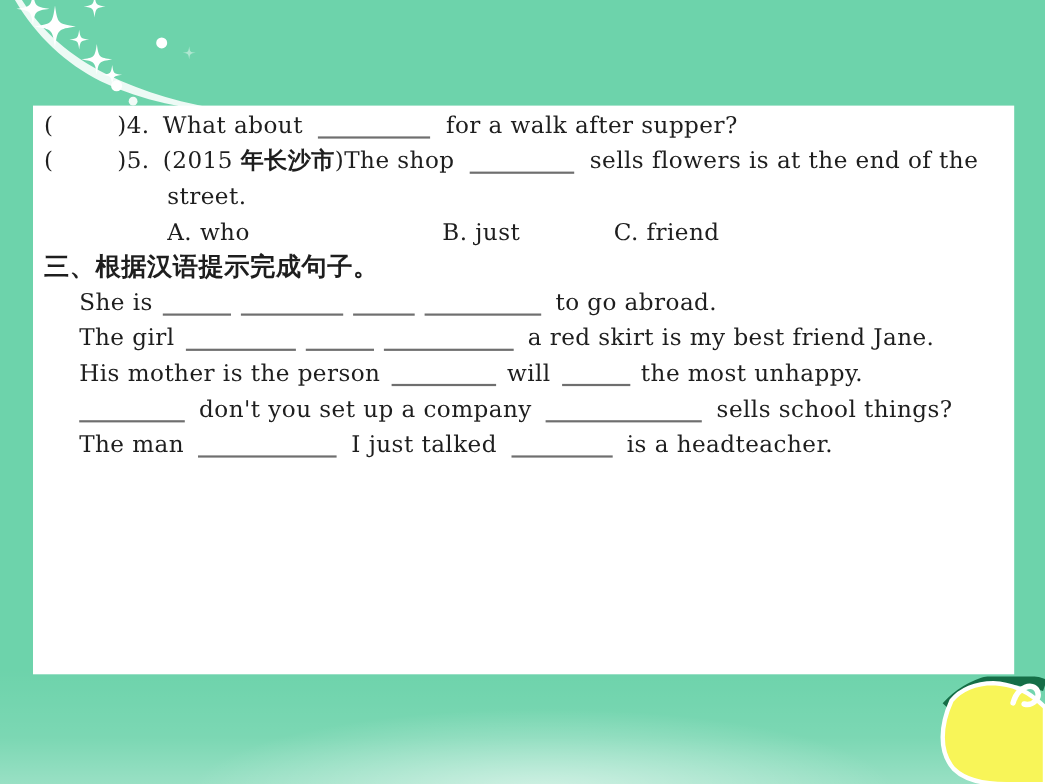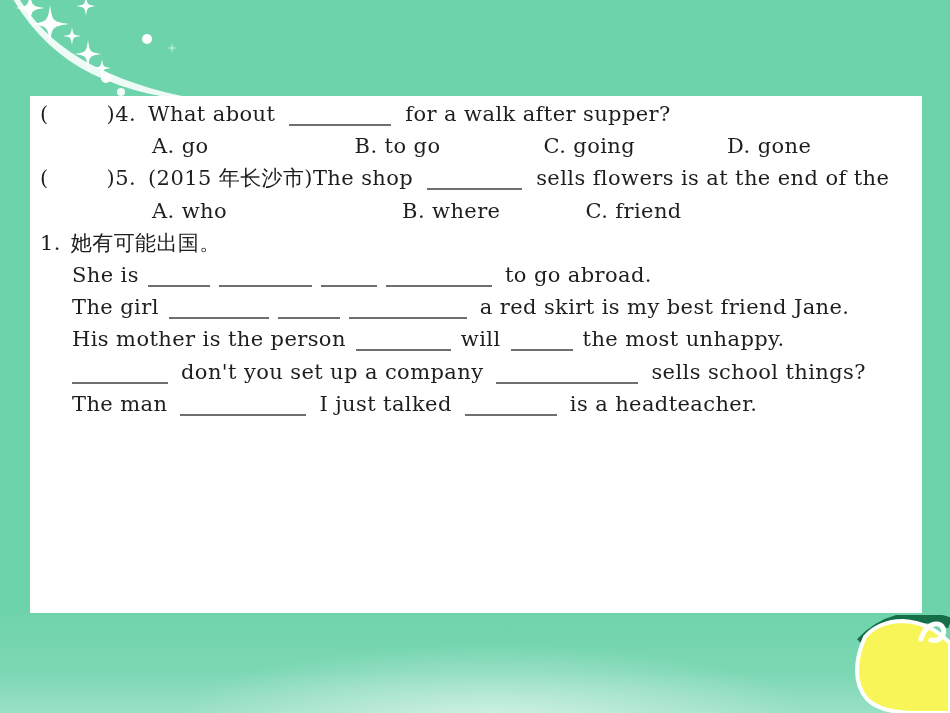--- a/index.html
+++ b/index.html
@@ -41,21 +41,21 @@
   .line{
     height:32.2px;line-height:32.2px;white-space:nowrap;
     font-size:21px;color:var(--text);letter-spacing:0.4px;
   }
   .gap{display:inline-block;height:1px;}
   .blank{
     display:inline-block;height:20px;vertical-align:-5px;
     border-bottom:2px solid var(--blank-underline);
   }
   .txt{color:var(--text);}
-  .txt.bold{font-weight:400;font-family:"DejaVu Sans","Liberation Sans",sans-serif;}
+  .txt.bold{font-weight:700;font-family:"DejaVu Sans","Liberation Sans",sans-serif;}
   .txt.heading{font-size:23px;}
 </style>
 </head>
 <body>
 
 <div class="stage">
 
   <svg class="sparkle" width="280" height="140" viewBox="0 0 280 140" aria-hidden="true">
     <defs>
       <path id="star4" d="M0,-1 C0.13,-0.13 0.13,-0.13 1,0 C0.13,0.13 0.13,0.13 0,1 C-0.13,0.13 -0.13,0.13 -1,0 C-0.13,-0.13 -0.13,-0.13 0,-1 Z"></path>
@@ -71,24 +71,24 @@
     <circle class="dot" cx="147" cy="39" r="5"></circle>
     <circle class="dot" cx="121" cy="92" r="4" opacity="0.9"></circle>
     <use class="star" href="#star4" transform="translate(172,48) scale(6)" opacity="0.45"></use>
   </svg>
 
   <div class="bottom-glow"></div>
 
   <div class="panel">
     <div>
         <div class="line"><span class="txt">(</span><span class="gap" style="width: 58px;"></span><span class="txt">)4.</span><span class="gap" style="width: 12px;"></span><span class="txt">What about</span><span class="gap" style="width: 14px;"></span><span class="blank" style="width: 102px;"></span><span class="gap" style="width: 14px;"></span><span class="txt">for a walk after supper?</span></div>
-        <div class="line"><span class="gap" style="width: 112px;"></span><span class="txt">A. go</span><span class="gap" style="width: 146px;"></span><span class="txt">B. to go</span><span class="gap" style="width: 103px;"></span><span class="txt">C. going</span><span class="gap" style="width: 92px;"></span><span class="txt">D. gone</span></div>
         <div class="line"><span class="txt">(</span><span class="gap" style="width: 58px;"></span><span class="txt">)5.</span><span class="gap" style="width: 12px;"></span><span class="txt">(2015 </span><span class="txt bold">年长沙市</span><span class="txt">)The shop</span><span class="gap" style="width: 14px;"></span><span class="blank" style="width: 95px;"></span><span class="gap" style="width: 14px;"></span><span class="txt">sells flowers is at the end of the</span></div>
-        <div class="line"><span class="gap" style="width: 112px;"></span><span class="txt">A. who</span><span class="gap" style="width: 175px;"></span><span class="txt">B. where</span><span class="gap" style="width: 85px;"></span><span class="txt">C. friend</span></div>
-        <div class="line"><span class="txt">1.</span><span class="gap" style="width: 10px;"></span><span class="txt">她有可能出国。</span></div>
+        <div class="line"><span class="gap" style="width: 112px;"></span><span class="txt">street.</span></div>
+        <div class="line"><span class="gap" style="width: 112px;"></span><span class="txt">A. who</span><span class="gap" style="width: 175px;"></span><span class="txt">B. just</span><span class="gap" style="width: 85px;"></span><span class="txt">C. friend</span></div>
+        <div class="line"><span class="txt bold heading">三、根据汉语提示完成句子。</span></div>
         <div class="line"><span class="gap" style="width: 32px;"></span><span class="txt">She is</span><span class="gap" style="width: 9px;"></span><span class="blank" style="width: 62px;"></span><span class="gap" style="width: 9px;"></span><span class="blank" style="width: 93px;"></span><span class="gap" style="width: 9px;"></span><span class="blank" style="width: 56px;"></span><span class="gap" style="width: 9px;"></span><span class="blank" style="width: 106px;"></span><span class="gap" style="width: 13px;"></span><span class="txt">to go abroad.</span></div>
         <div class="line"><span class="gap" style="width: 32px;"></span><span class="txt">The girl</span><span class="gap" style="width: 10px;"></span><span class="blank" style="width: 100px;"></span><span class="gap" style="width: 9px;"></span><span class="blank" style="width: 62px;"></span><span class="gap" style="width: 9px;"></span><span class="blank" style="width: 118px;"></span><span class="gap" style="width: 13px;"></span><span class="txt">a red skirt is my best friend Jane.</span></div>
         <div class="line"><span class="gap" style="width: 32px;"></span><span class="txt">His mother is the person</span><span class="gap" style="width: 10px;"></span><span class="blank" style="width: 95px;"></span><span class="gap" style="width: 10px;"></span><span class="txt">will</span><span class="gap" style="width: 10px;"></span><span class="blank" style="width: 62px;"></span><span class="gap" style="width: 10px;"></span><span class="txt">the most unhappy.</span></div>
         <div class="line"><span class="gap" style="width: 32px;"></span><span class="blank" style="width: 96px;"></span><span class="gap" style="width: 13px;"></span><span class="txt">don't you set up a company</span><span class="gap" style="width: 13px;"></span><span class="blank" style="width: 142px;"></span><span class="gap" style="width: 13px;"></span><span class="txt">sells school things?</span></div>
         <div class="line"><span class="gap" style="width: 32px;"></span><span class="txt">The man</span><span class="gap" style="width: 13px;"></span><span class="blank" style="width: 126px;"></span><span class="gap" style="width: 13px;"></span><span class="txt">I just talked</span><span class="gap" style="width: 13px;"></span><span class="blank" style="width: 92px;"></span><span class="gap" style="width: 13px;"></span><span class="txt">is a headteacher.</span></div>
       </div>
   </div>
 
   <svg class="corner-shape" width="97" height="98" viewBox="0 0 97 98" aria-hidden="true">
     <path class="green-arc" d="M8,28 C30,4 62,-4 97,8"></path>

